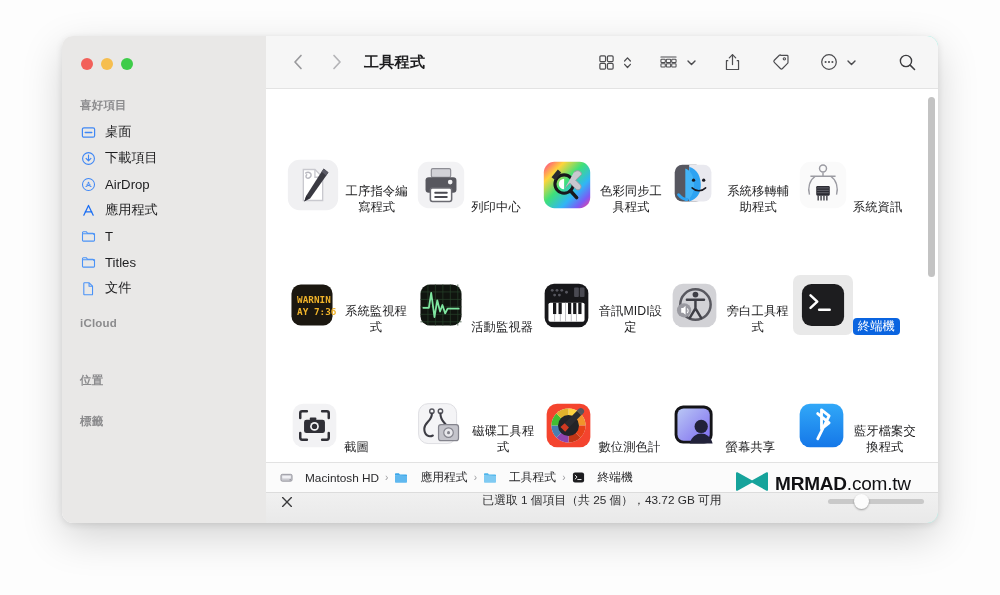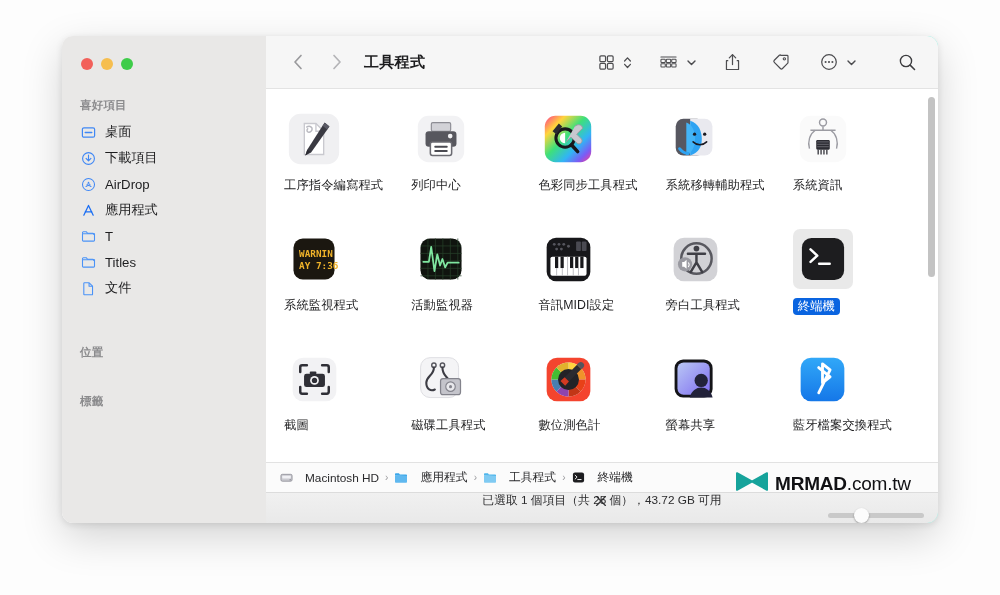--- a/index.html
+++ b/index.html
@@ -156,22 +156,21 @@
   }
   #icon-grid {
     display: grid;
     grid-template-columns: repeat(5, 1fr);
     row-gap: 10px;
     padding: 16px 18px 0 18px;
     box-sizing: border-box;
   }
   .grid-cell {
     display: flex;
-    flex-direction: column;
-    align-items: flex-start;
+    align-items: flex-end;
     padding-top: 4px;
     height: 110px;
     box-sizing: border-box;
   }
   .app-icon {
     width: 60px; height: 60px;
     display: flex; align-items: center; justify-content: center;
     position: relative;
   }
   .app-icon svg { display: block; }
@@ -229,26 +228,25 @@
     font-size: 10px;
     padding: 0 1px;
   }
   .crumb-icon { width: 14px; height: 14px; display:flex; align-items:center; justify-content:center;}
 
   
   #status-bar {
     height: 30px;
     flex-shrink: 0;
     display: flex;
-    align-items: center;
+    align-items: flex-start;
     background: linear-gradient(180deg,#f0f0f0 0%, #e9e9e9 100%);
     border-top: 1px solid #dcdcdc;
     padding: 0 14px 0 12px;
     position: relative;
-    flex-direction: column;
   }
   #close-x {
     width: 18px; height: 18px;
     display: flex; align-items: center; justify-content: center;
     color: #3a3a3c;
     font-size: 13px;
   }
   #status-text {
     position: absolute;
     left: 0; right: 0;
@@ -385,22 +383,23 @@
       <div class="sb-item">
         <span class="sb-icon">
           <svg width="15" height="15" viewBox="0 0 16 16">
               <path d="M3.7 1.9h5l3.6 3.5V14a.7.7 0 0 1-.7.7H3.7a.7.7 0 0 1-.7-.7V2.6a.7.7 0 0 1 .7-.7z" fill="none" stroke="#4a92f7" stroke-width="1.15" stroke-linejoin="round"></path>
               <path d="M8.6 2.1v3.5h3.6" fill="none" stroke="#4a92f7" stroke-width="1.15" stroke-linejoin="round"></path>
             </svg>
         </span>
         <span>文件</span>
       </div>
 
+      <div class="sb-section">iCloud</div>
       <div class="sb-section" style="margin-top:44px">位置</div>
-      <div class="sb-section" style="margin-top:34px">標籤</div>
+      <div class="sb-section" style="margin-top:26px">標籤</div>
     </div>
 
     <div id="content-pane">
 
       <div id="toolbar">
         <div class="nav-btn">
           <svg width="13" height="18" viewBox="0 0 13 18">
               <path d="M9 2.5 3 9l6 6.5" fill="none" stroke="#9a9a9d" stroke-width="1.7" stroke-linecap="round" stroke-linejoin="round"></path>
             </svg>
         </div>

